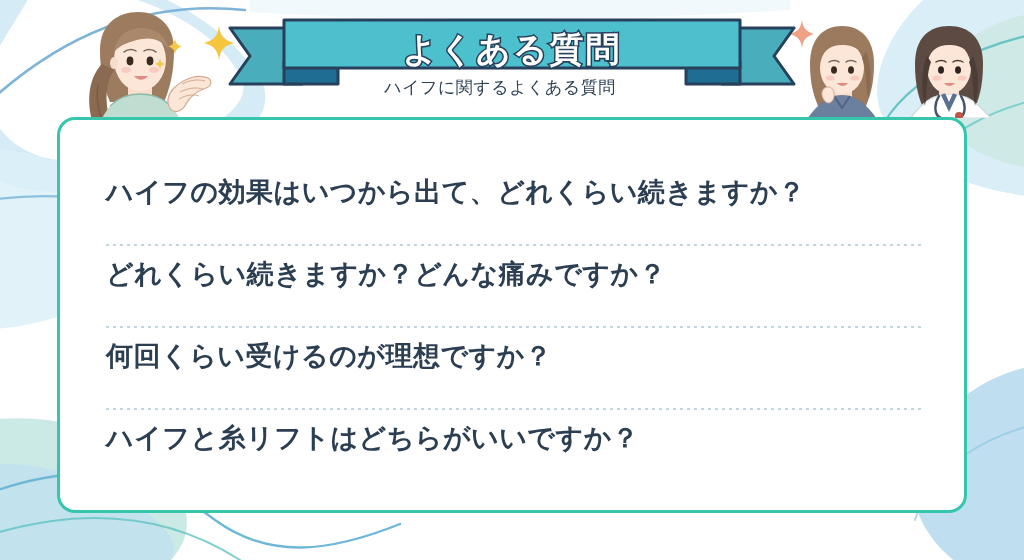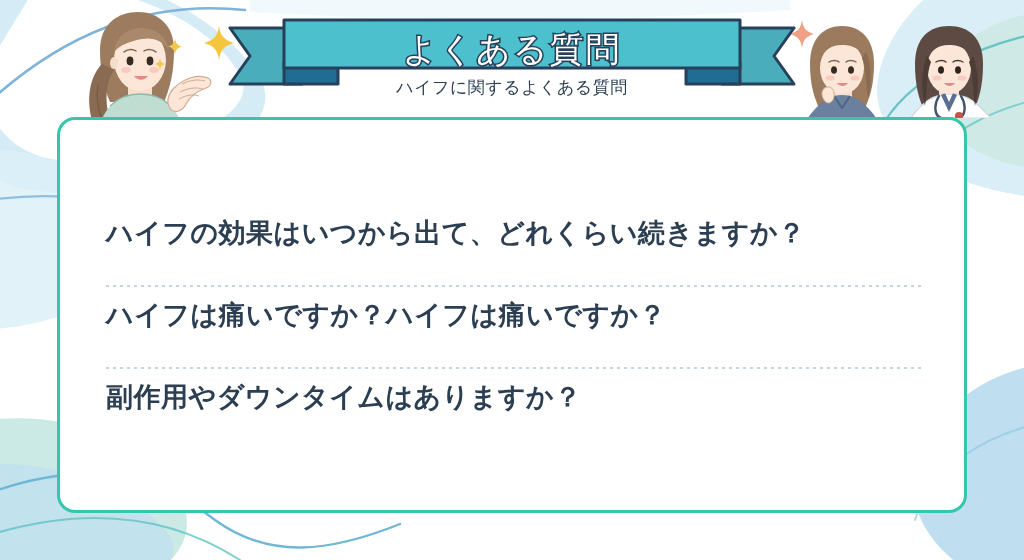--- a/index.html
+++ b/index.html
@@ -40,21 +40,21 @@
   .ribbon-wrap{position:absolute;left:228px;top:18px;width:568px;height:72px;z-index:7;}
   .ribbon-sub{
     position:absolute;left:0;top:76px;width:568px;text-align:center;z-index:8;
     font-family:"DejaVu Sans","Liberation Sans",sans-serif;
     font-size:17px;color:#2c3e52;letter-spacing:0.5px;
   }
   .ribbon-title{
     position:absolute;left:0;top:0;width:568px;height:63px;
     display:flex;align-items:center;justify-content:center;
     font-family:"DejaVu Sans","Liberation Sans",sans-serif;
-    font-weight:normal;font-size:34px;letter-spacing:2px;color:#ffffff;
+    font-weight:bold;font-size:34px;letter-spacing:2px;color:#ffffff;
     -webkit-text-stroke:3px #27405c;paint-order:stroke fill;
     text-shadow:0 2px 0 rgba(39,64,92,.25);
     z-index:3;pointer-events:none;
   }
   .ribbon-svg{position:absolute;left:0;top:0;}
 
   
   .spark{position:absolute;z-index:5;}
 
   
@@ -201,27 +201,30 @@
       <path d="M566,10 L494,10 L494,66 L566,66 L546,38 Z" fill="#4aadbb" stroke="#27405c" stroke-width="3" stroke-linejoin="round"></path>
 
       <path d="M56,44 L110,44 L110,66 L56,66 Z" fill="#1f6d93" stroke="#27405c" stroke-width="3" stroke-linejoin="round"></path>
 
       <path d="M512,44 L458,44 L458,66 L512,66 Z" fill="#1f6d93" stroke="#27405c" stroke-width="3" stroke-linejoin="round"></path>
 
       <path d="M56,2 L512,2 L512,50 L56,50 Z" fill="#4cc0cc" stroke="#27405c" stroke-width="3" stroke-linejoin="round"></path>
     </svg>
     <div class="ribbon-title">よくある質問</div>
   </div>
-  <div class="ribbon-sub" style="left:228px;">ハイフに関するよくある質問</div>
+  <div class="ribbon-sub" style="left:216px;">ハイフに関するよくある質問</div>
 
   <div class="faq-card">
     <div class="faq-row">
       <span class="faq-text">ハイフの効果はいつから出て、どれくらい続きますか？</span>
     </div>
     <div class="faq-row">
-      <span class="faq-text">ハイフは痛いですか？ハイフは痛いですか？</span>
-    </div>
-    <div class="faq-row">
-      <span class="faq-text">副作用やダウンタイムはありますか？</span>
+      <span class="faq-text">どれくらい続きますか？どんな痛みですか？</span>
+    </div>
+    <div class="faq-row">
+      <span class="faq-text">何回くらい受けるのが理想ですか？</span>
+    </div>
+    <div class="faq-row">
+      <span class="faq-text">ハイフと糸リフトはどちらがいいですか？</span>
     </div>
   </div>
 
 </div>
 
 </body></html>

